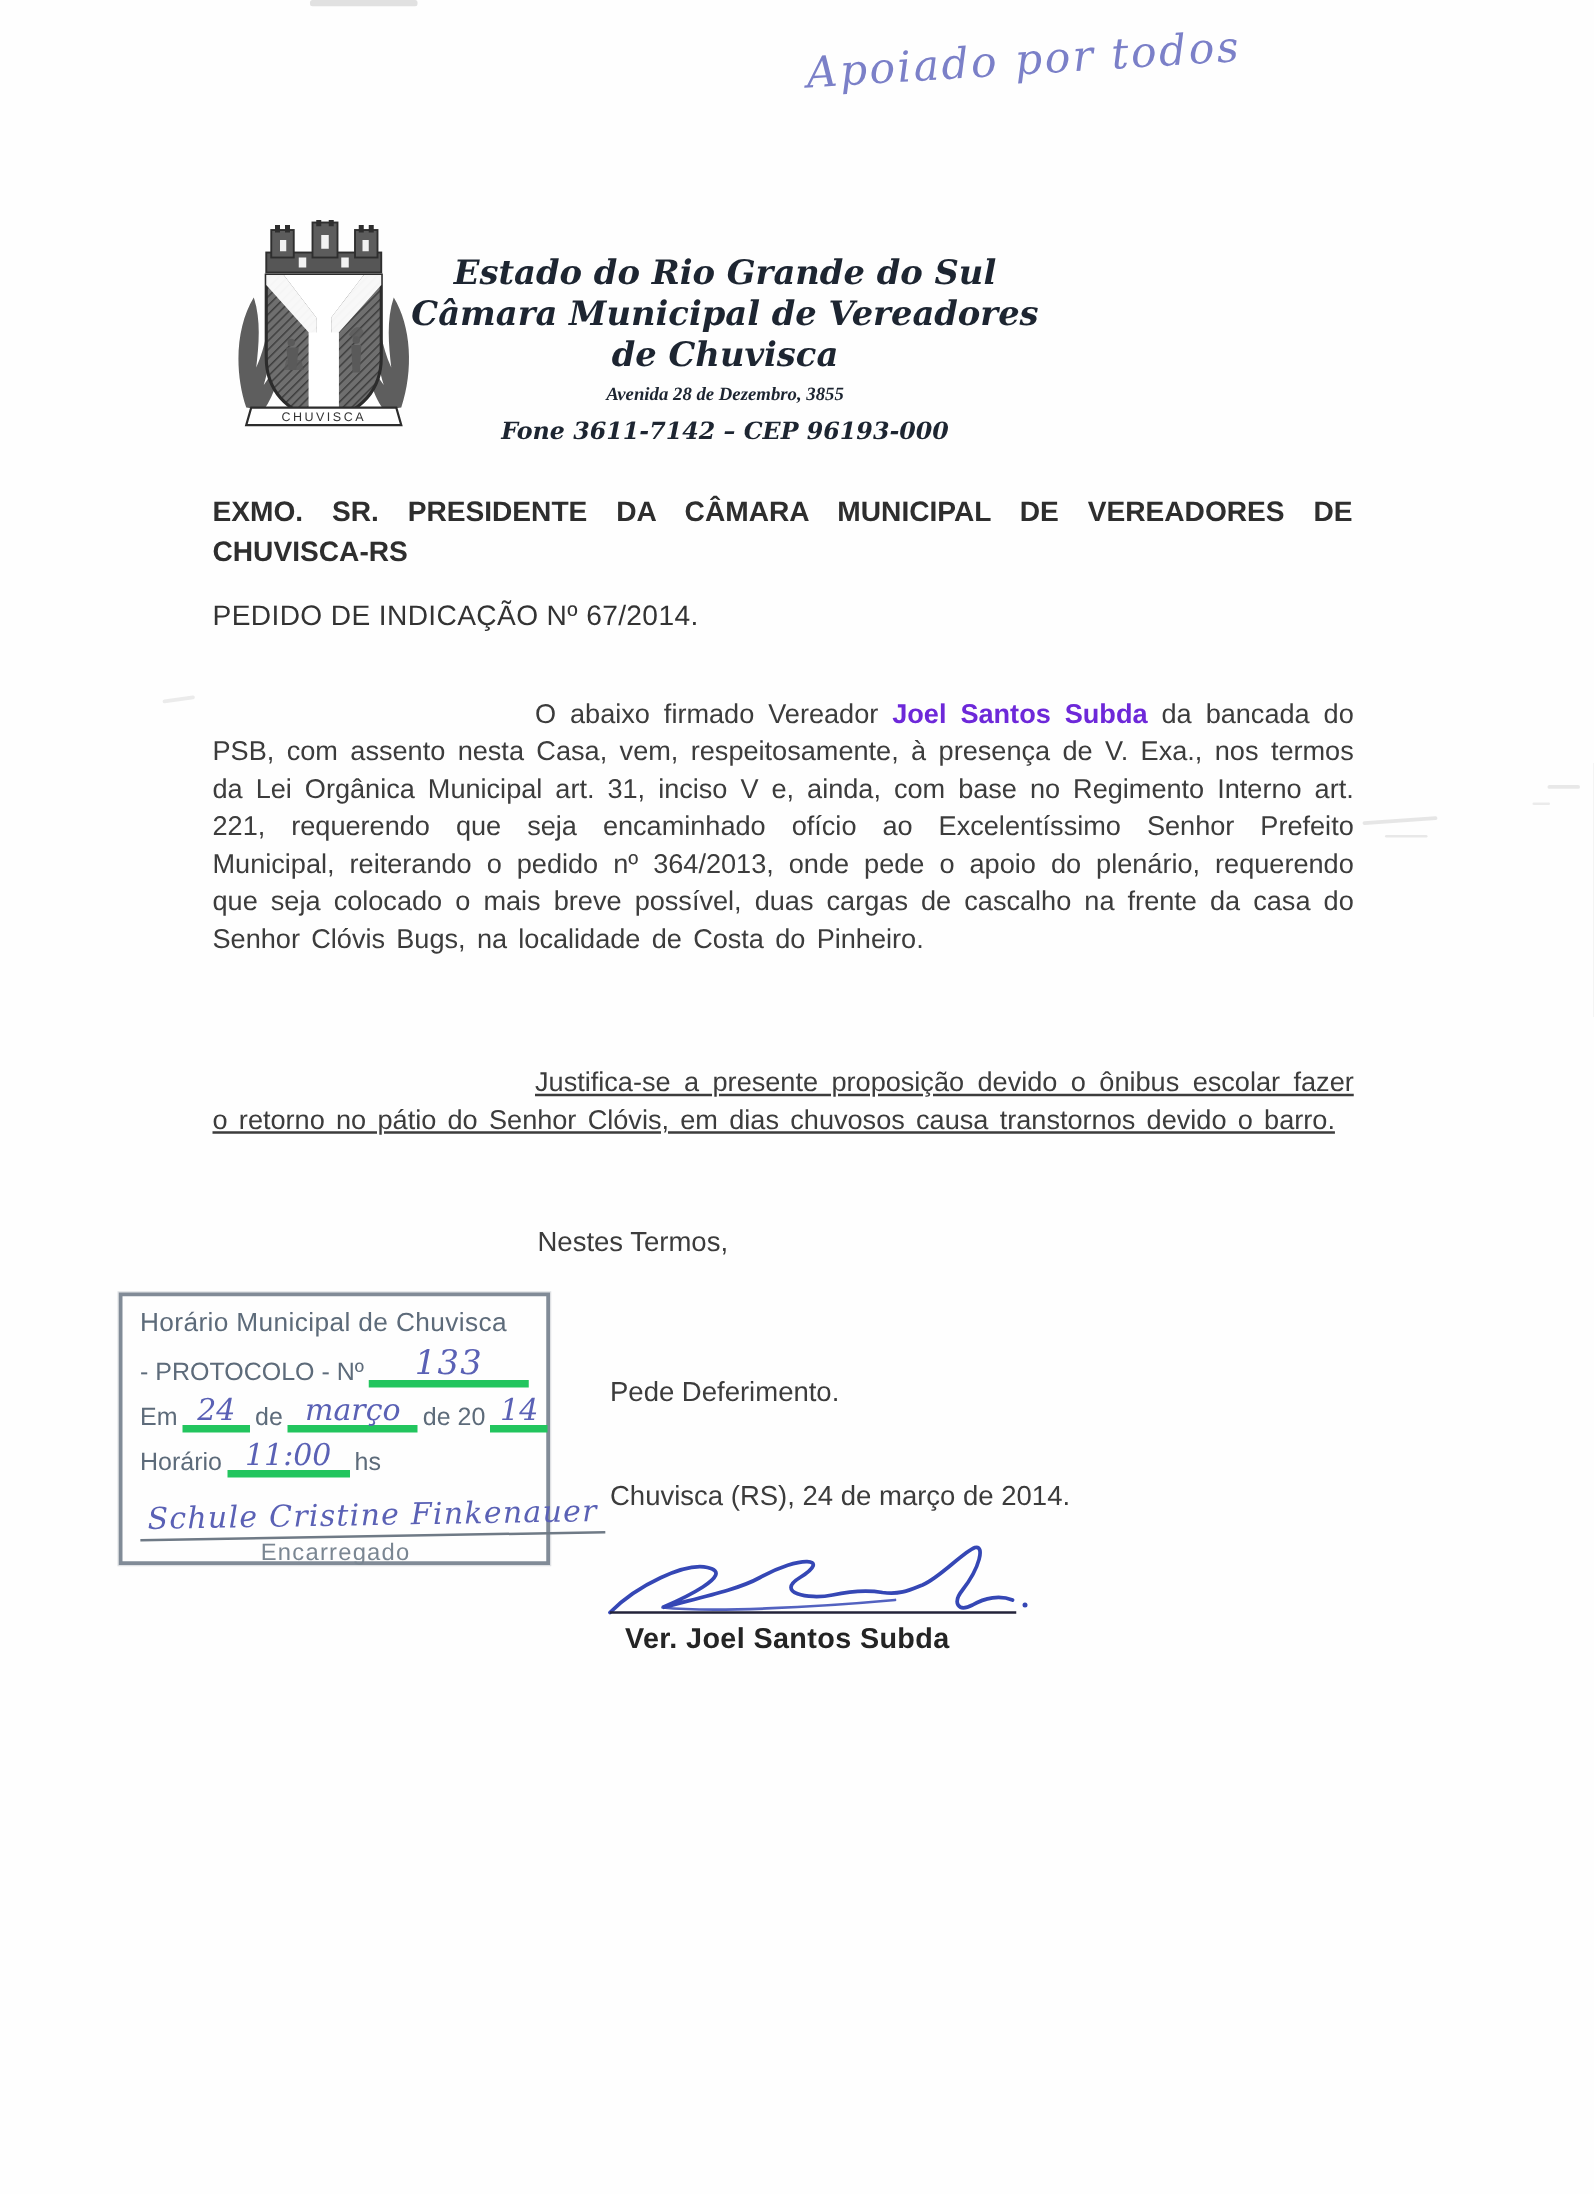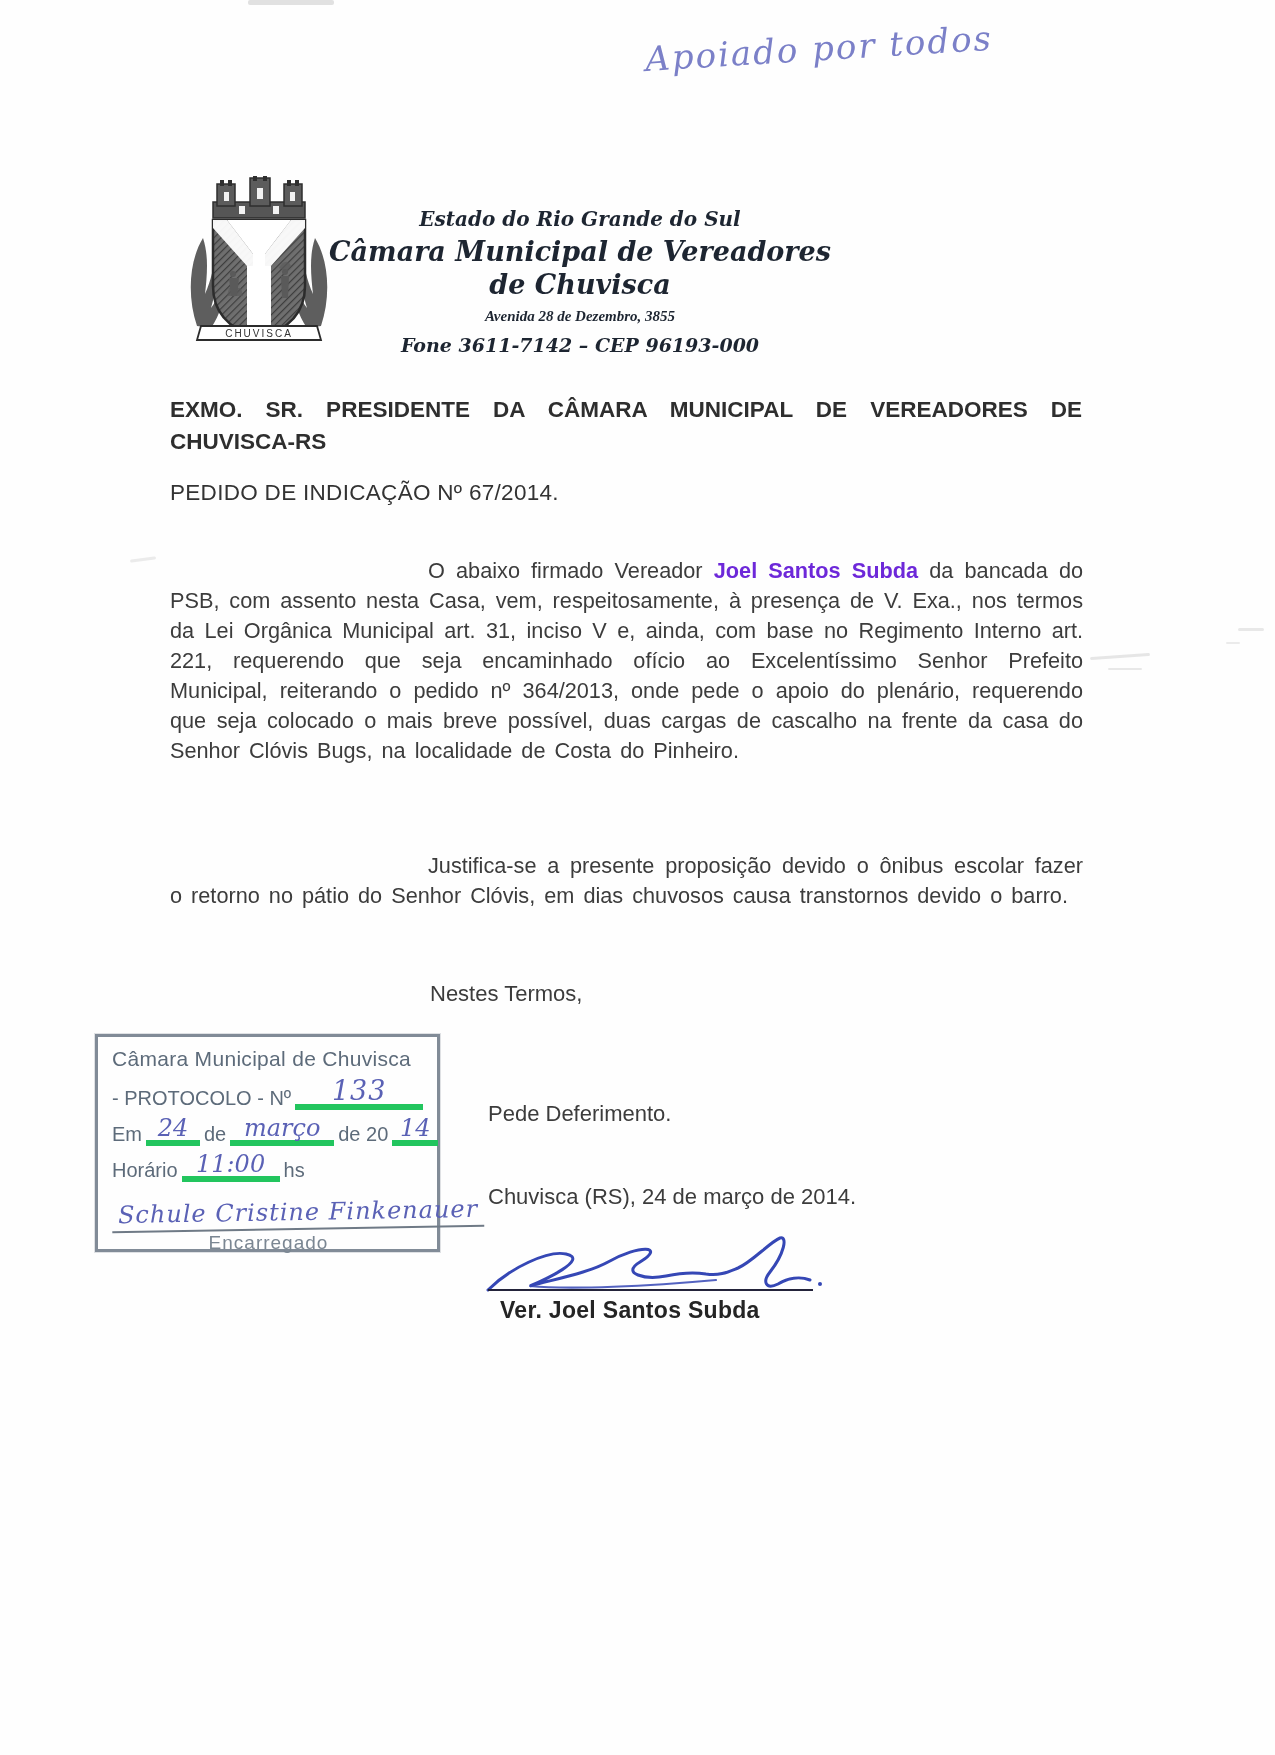--- a/index.html
+++ b/index.html
@@ -27,21 +27,21 @@
   }
   
   .crest{position:absolute;left:183px;top:176px;width:152px;height:172px;}
   .header-text{
     position:absolute;left:320px;top:203px;width:520px;
     text-align:center;
     font-family:"DejaVu Serif", serif;
     font-style:italic;font-weight:bold;
     color:#1d2531;
   }
-  .header-line1{font-size:20px;line-height:32px;}
+  .header-line1{font-size:27px;line-height:32px;}
   .header-line2{font-size:27px;line-height:33px;}
   .header-line3{font-size:15px;line-height:31px;font-family:Liberation Serif, serif;}
   .header-line4{font-size:19px;line-height:27px;}
   
   .addressee{
     position:absolute;left:170px;top:394px;width:912px;
     font-size:22.5px;font-weight:bold;color:#2e2e2e;line-height:32px;
   }
   .addr1{text-align:justify;text-align-last:justify;}
   .addr2{text-align:left;}
@@ -52,21 +52,21 @@
   
   .para{
     position:absolute;left:170px;width:913px;
     font-size:21.7px;line-height:30px;
     text-align:justify;
     text-indent:258px;
     color:#3c3c3c;
     word-spacing:3px;
   }
   .p1{top:556px;}
-  .p2{top:851px;}
+  .p2{top:851px;text-decoration:underline;}
   .bold{font-weight:bold;color:#6d28d9;}
   .nestes{position:absolute;left:430px;top:981px;font-size:22px;color:#3c3c3c;}
   .pede{position:absolute;left:488px;top:1101px;font-size:22px;color:#3c3c3c;}
   .dateline{position:absolute;left:488px;top:1184px;font-size:22px;color:#3c3c3c;}
   
   .stamp{
     position:absolute;left:95px;top:1034px;width:345px;height:218px;
     border:3px solid #818b97;
     box-shadow:0 0 0 1px rgba(130,140,150,.25);
     box-sizing:border-box;
@@ -192,21 +192,21 @@
 
   <div class="para p1"><span>O abaixo firmado Vereador </span><span class="bold">Joel Santos Subda</span><span> da bancada do PSB, com assento nesta Casa, vem, respeitosamente, à presença de V. Exa., nos termos da Lei Orgânica Municipal art. 31, inciso V e, ainda, com base no Regimento Interno art. 221, requerendo que seja encaminhado ofício ao Excelentíssimo Senhor Prefeito Municipal, reiterando o pedido nº 364/2013, onde pede o apoio do plenário, requerendo que seja colocado o mais breve possível, duas cargas de cascalho na frente da casa do Senhor Clóvis Bugs, na localidade de Costa do Pinheiro.</span></div>
 
   <div class="para p2">Justifica-se a presente proposição devido o ônibus escolar fazer o retorno no pátio do Senhor Clóvis, em dias chuvosos causa transtornos devido o barro.</div>
 
   <div class="nestes">Nestes Termos,</div>
   <div class="pede">Pede Deferimento.</div>
   <div class="dateline">Chuvisca (RS), 24 de março de 2014.</div>
 
   <div class="stamp">
-    <div class="stamp-org">Câmara Municipal de Chuvisca</div>
+    <div class="stamp-org">Horário Municipal de Chuvisca</div>
     <div class="stamp-row">
       <span>- PROTOCOLO - Nº</span>
       <span class="hw-line" style="min-width:120px;"><span class="hw hw-big">133</span></span>
     </div>
     <div class="stamp-row">
       <span>Em</span>
       <span class="hw-line" style="min-width:46px;"><span class="hw hw-med">24</span></span>
       <span>de</span>
       <span class="hw-line" style="min-width:96px;"><span class="hw hw-med">março</span></span>
       <span>de 20</span>

